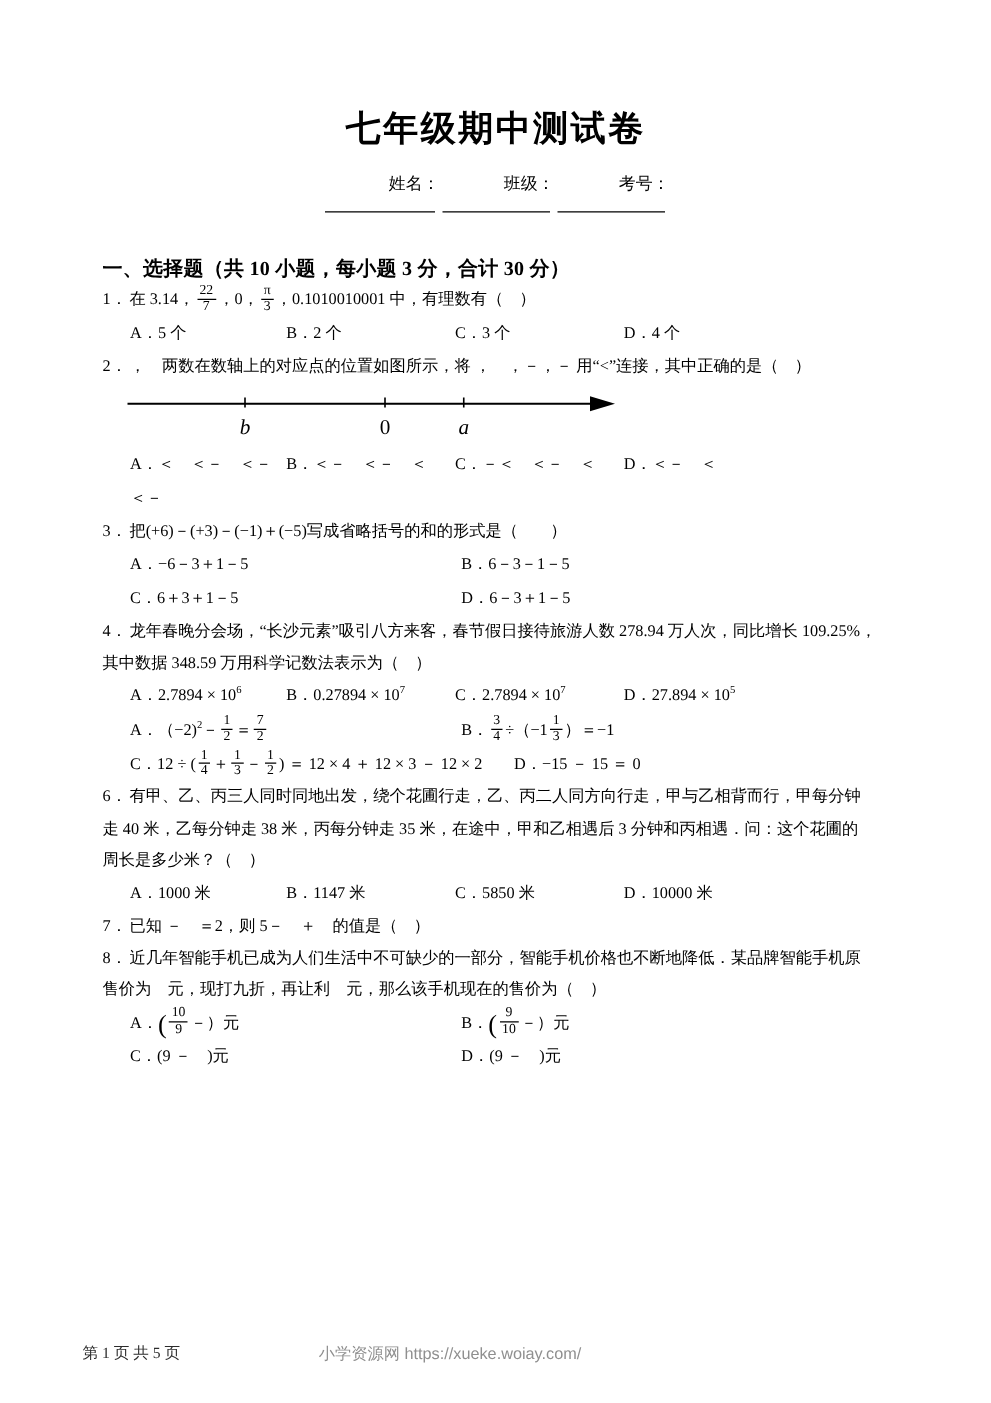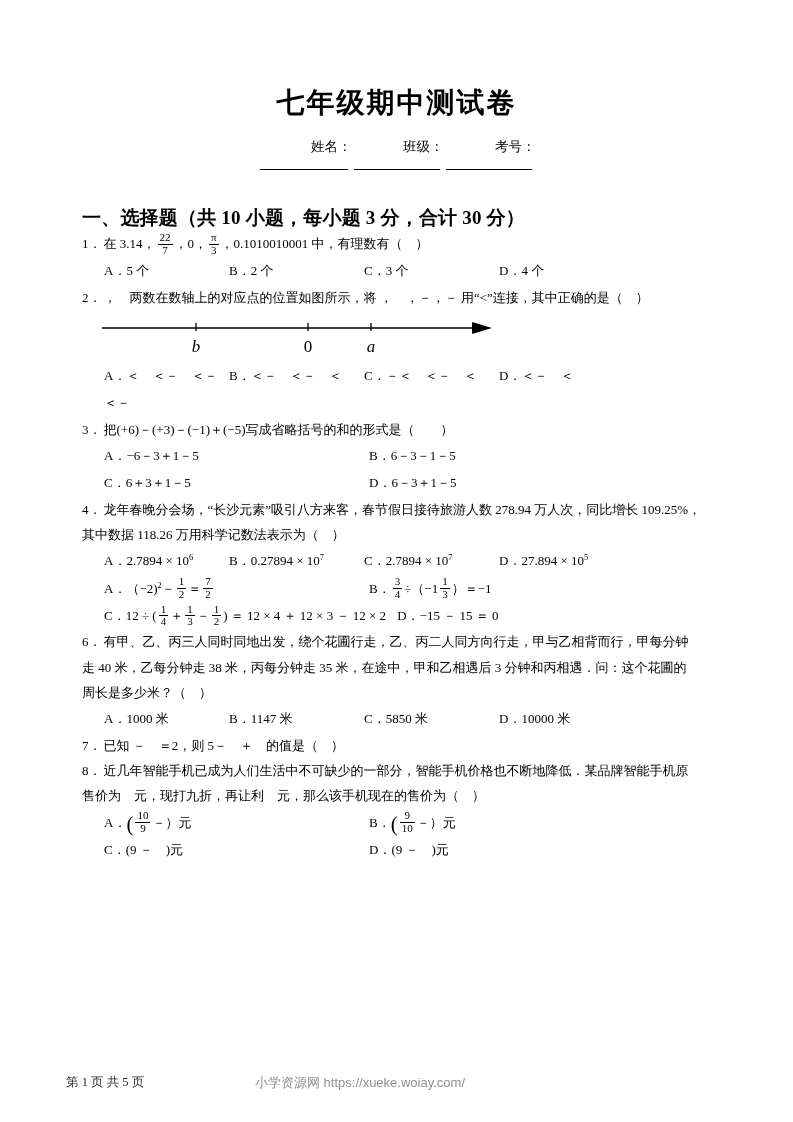--- a/index.html
+++ b/index.html
@@ -56,21 +56,21 @@
     height: 13px;
     margin: 0 4px 1px 2px;
   }
   .id-blank.w1 { width: 88px; }
   .id-blank.w2 { width: 86px; }
   .id-blank.w3 { width: 86px; }
 
   
   .section-heading {
     margin: 34px 0 0 66px;
-    font-size: 19px;
+    font-size: 16px;
     font-weight: 700;
     letter-spacing: 0.2px;
   }
 
   
   .q {
     margin: 0 0 0 66px;
     width: 665px;
     font-size: 13px;
     line-height: 1.95;
@@ -228,38 +228,38 @@
       <span class="opt"><span>C．</span><span>6＋3＋1－5</span></span>
       <span class="opt"><span>D．</span><span>6－3＋1－5</span></span>
     </div>
   </div>
 
   <div class="q">
     <div class="q-stem">
       <span class="num">4．</span><span>龙年春晚分会场，“长沙元素”吸引八方来客，春节假日接待旅游人数 278.94 万人次，同比增长 109.25%，</span>
     </div>
     <div class="q-stem">
-      <span>其中数据 118.26 万用科学记数法表示为（　）</span>
+      <span>其中数据 348.59 万用科学记数法表示为（　）</span>
     </div>
     <div class="opts cols4">
       <span class="opt"><span>A．</span><span>2.7894 × 10</span><sup>6</sup></span>
       <span class="opt"><span>B．</span><span>0.27894 × 10</span><sup>7</sup></span>
       <span class="opt"><span>C．</span><span>2.7894 × 10</span><sup>7</sup></span>
       <span class="opt"><span>D．</span><span>27.894 × 10</span><sup>5</sup></span>
     </div>
   </div>
 
   <div class="q">
     <div class="opts cols2">
       <span class="opt"><span>A．</span><span>（−2)</span><sup>2</sup><span>－</span><span class="frac"><span class="n">1</span><span class="d">2</span></span><span>＝</span><span class="frac"><span class="n">7</span><span class="d">2</span></span></span>
       <span class="opt"><span>B．</span><span class="frac"><span class="n">3</span><span class="d">4</span></span><span>÷（−1</span><span class="frac"><span class="n">1</span><span class="d">3</span></span><span>）＝−1</span></span>
     </div>
     <div class="opts-free">
       <span class="opt"><span>C．</span><span>12 ÷ (</span><span class="frac"><span class="n">1</span><span class="d">4</span></span><span>＋</span><span class="frac"><span class="n">1</span><span class="d">3</span></span><span>－</span><span class="frac"><span class="n">1</span><span class="d">2</span></span><span>) ＝ 12 × 4 ＋ 12 × 3 － 12 × 2</span></span>
-      <span class="opt" style="margin-left:8px;font-family:Liberation Serif, serif;"><span>D．</span><span>−15 － 15 ＝ 0</span></span>
+      <span class="opt" style="margin-left:22px;font-family:Liberation Serif, serif;"><span>D．</span><span>−15 － 15 ＝ 0</span></span>
     </div>
   </div>
 
   <div class="q">
     <div class="q-stem">
       <span class="num">6．</span><span>有甲、乙、丙三人同时同地出发，绕个花圃行走，乙、丙二人同方向行走，甲与乙相背而行，甲每分钟</span>
     </div>
     <div class="q-stem">
       <span>走 40 米，乙每分钟走 38 米，丙每分钟走 35 米，在途中，甲和乙相遇后 3 分钟和丙相遇．问：这个花圃的</span>
     </div>

